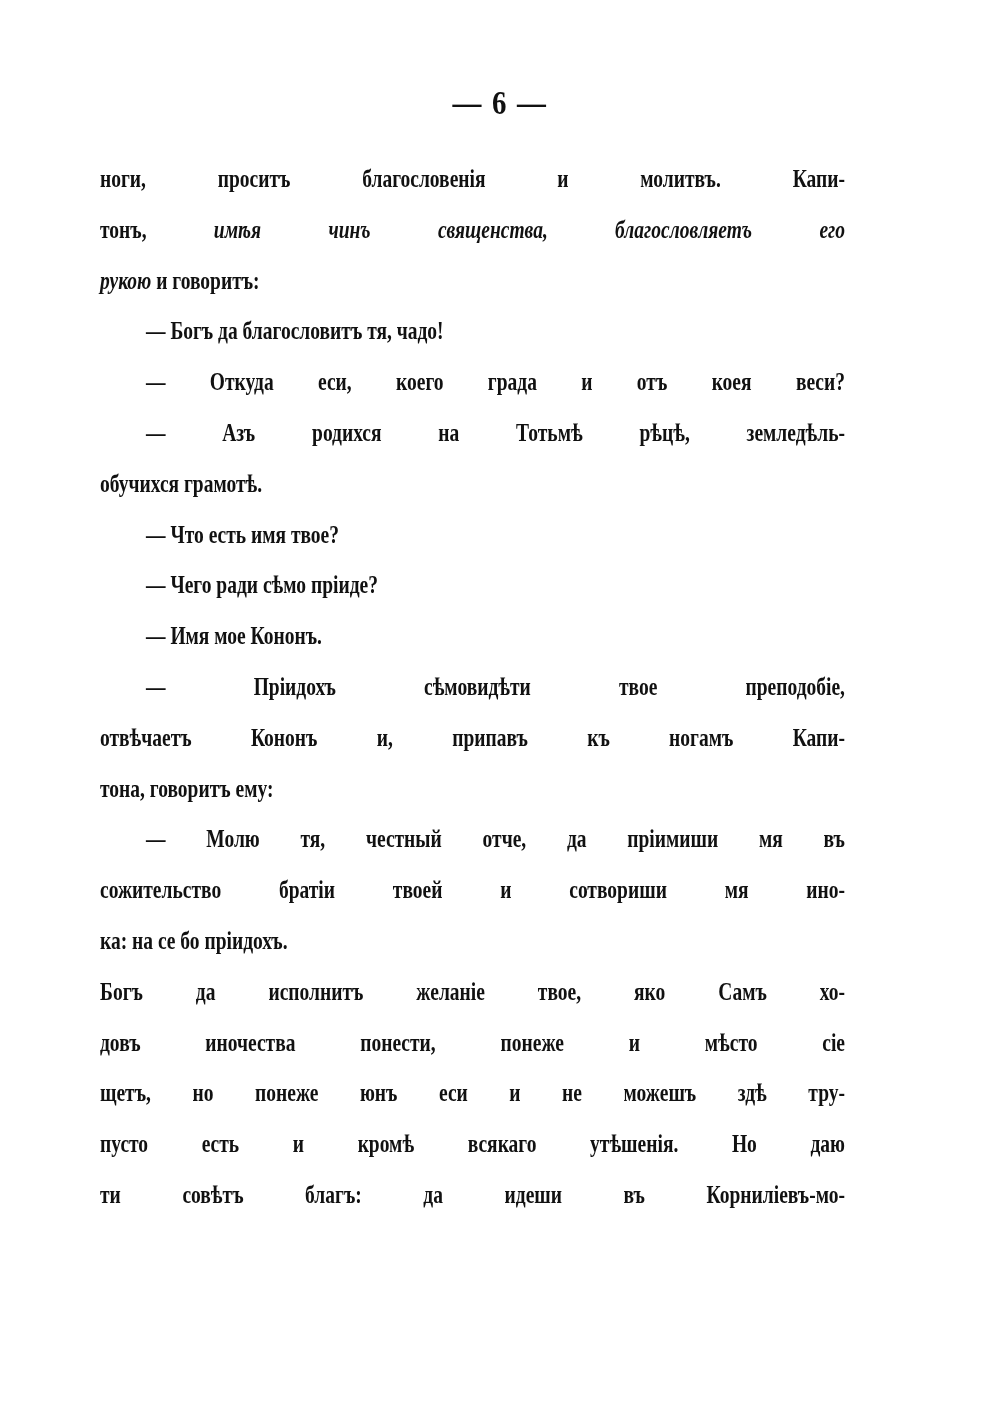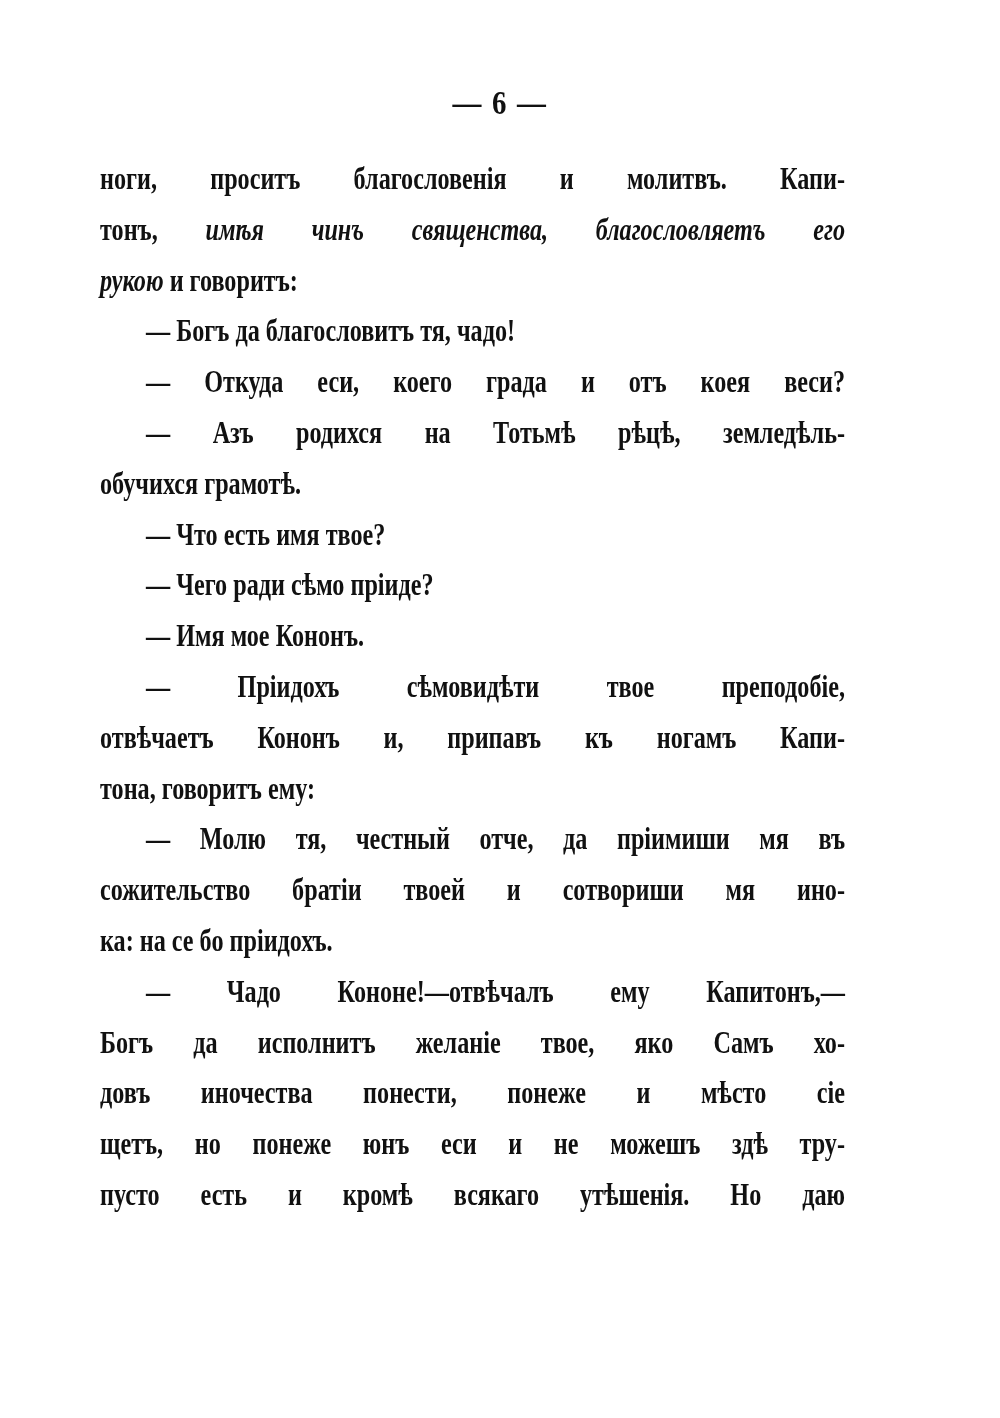--- a/index.html
+++ b/index.html
@@ -14,21 +14,21 @@
     font-family: "Liberation Serif", "DejaVu Serif", serif;
     font-size: 34px; font-weight: bold; letter-spacing: 2px;
     transform: scaleX(0.85);
   }
   .body-text {
     position: absolute; top: 154px; left: 100px; width: 745px;
   }
   .line {
     height: 50.8px; line-height: 50.8px; white-space: nowrap;
     font-family: "Liberation Serif", "DejaVu Serif", serif;
-    font-size: 31px; font-weight: bold;
+    font-size: 25px; font-weight: bold;
     transform-origin: left center;
     text-align: justify; text-align-last: justify;
     display: block;
   }
   .line.last { text-align-last: left; }
   .line.indent { padding-left: 46px; }
   .line .inner { display: inline-block; transform: scaleX(0.78); transform-origin: left center; width: 128.2%; text-align: justify; text-align-last: justify; }
   .line.last .inner { text-align-last: left; }
   .line.indent .inner { width: calc((745px - 46px) / 0.78); }
   .line:not(.indent) .inner { width: calc(745px / 0.78); }
@@ -50,19 +50,19 @@
     <div class="line last"><span class="inner">обучихся грамотѣ.</span></div>
     <div class="line indent last"><span class="inner">— Что есть имя твое?</span></div>
     <div class="line indent last"><span class="inner">— Чего ради сѣмо пріиде?</span></div>
     <div class="line indent last"><span class="inner">— Имя мое Кононъ.</span></div>
     <div class="line indent"><span class="inner">— Пріидохъ сѣмовидѣти твое преподобіе,</span></div>
     <div class="line"><span class="inner">отвѣчаетъ Кононъ и, припавъ къ ногамъ Капи-</span></div>
     <div class="line last"><span class="inner">тона, говоритъ ему:</span></div>
     <div class="line indent"><span class="inner">— Молю тя, честный отче, да пріимиши мя въ</span></div>
     <div class="line"><span class="inner">сожительство братіи твоей и сотвориши мя ино-</span></div>
     <div class="line last"><span class="inner">ка: на се бо пріидохъ.</span></div>
-    <div class="line indent"><span class="inner">— Чадо Кононе!—отвѣчалъ ему Капитонъ,—</span></div>
     <div class="line"><span class="inner">Богъ да исполнитъ желаніе твое, яко Самъ хо-</span></div>
     <div class="line"><span class="inner">довъ иночества понести, понеже и мѣсто сіе</span></div>
     <div class="line"><span class="inner">щетъ, но понеже юнъ еси и не можешъ здѣ тру-</span></div>
     <div class="line"><span class="inner">пусто есть и кромѣ всякаго утѣшенія. Но даю</span></div>
+    <div class="line"><span class="inner">ти совѣтъ благъ: да идеши въ Корниліевъ-мо-</span></div>
   </div>
 </div>
 
 </body></html>

